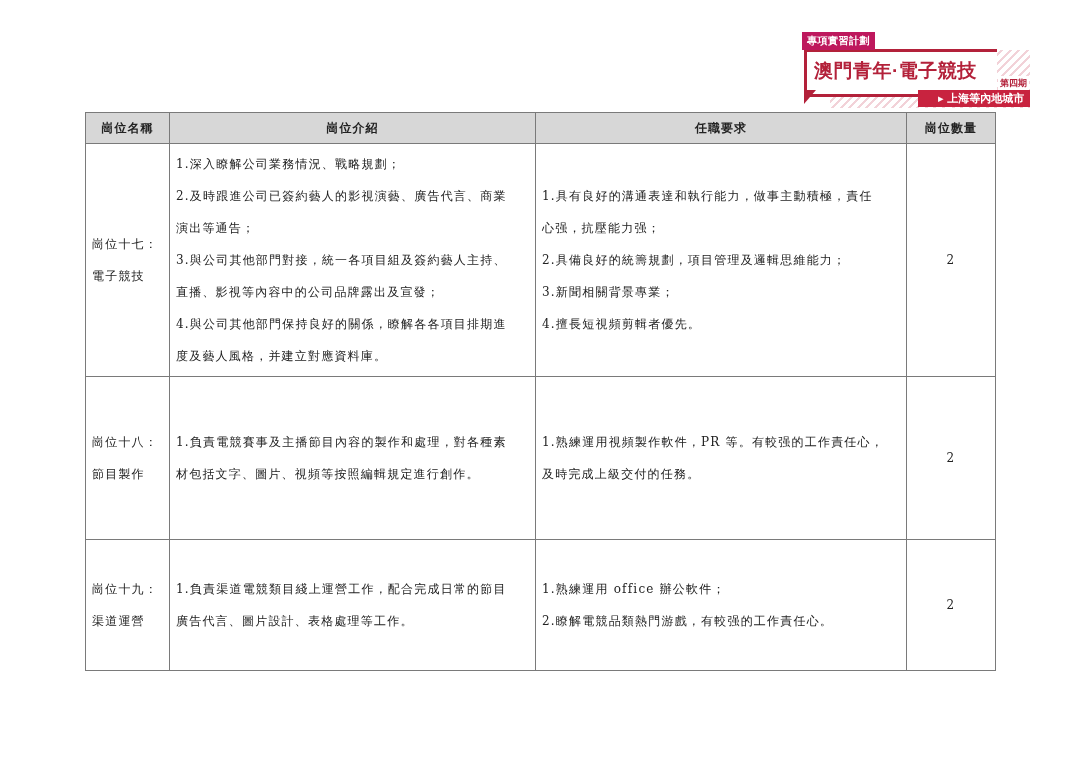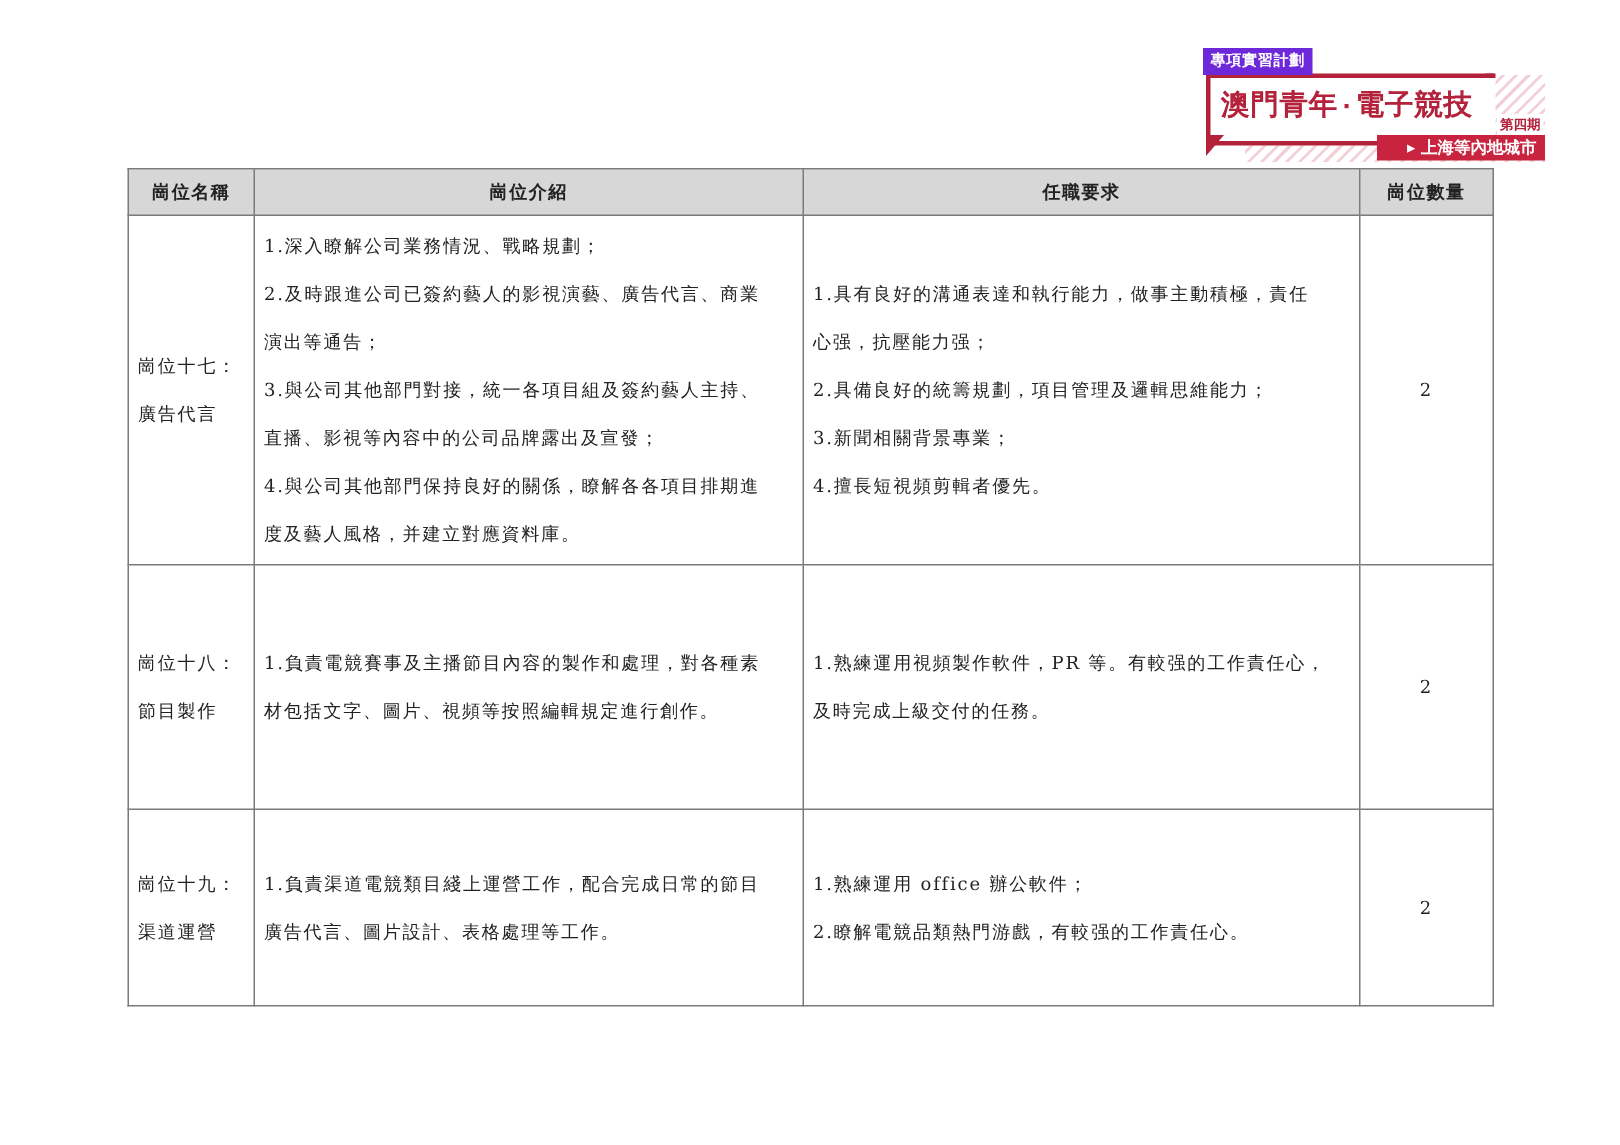--- a/index.html
+++ b/index.html
@@ -2,33 +2,33 @@
 <html><head>
 <meta charset="utf-8">
 <style>
   html, body { margin: 0; padding: 0; background: #ffffff; }
   body { width: 1080px; height: 763px; position: relative; overflow: hidden;
          font-family: "DejaVu Serif", "Liberation Serif", serif; color: #222; }
 
   
   .logo { position: absolute; left: 800px; top: 32px; width: 235px; height: 78px; }
   .logo .tag { position: absolute; left: 2px; top: 0; height: 18px; padding: 0 5px;
-               background: #6d28d9; color: #fff; font-family: "DejaVu Sans", sans-serif;
+               background: #be185d; color: #fff; font-family: "DejaVu Sans", sans-serif;
                font-size: 10px; font-weight: bold; line-height: 18px; letter-spacing: 0.5px; }
   .logo .frame { position: absolute; left: 4px; top: 17px; width: 190px; height: 42px;
                  border: 3px solid #b3213a; border-right: none; background: #fff; }
   .logo .frame-top { position: absolute; left: 190px; top: 17px; width: 6px; height: 3px; background:#b3213a; }
   .logo .tail { position: absolute; left: 4px; top: 58px; width: 0; height: 0;
                 border-left: 12px solid #b3213a; border-bottom: 14px solid transparent; }
   .logo .stripes { position: absolute; left: 150px; top: 18px; width: 80px; height: 58px;
                    background: repeating-linear-gradient(135deg, #f2d2d8 0 2px, #fff 2px 6px); z-index: 0; }
   .logo .stripes2 { position: absolute; left: 30px; top: 60px; width: 120px; height: 16px;
                    background: repeating-linear-gradient(135deg, #f2d2d8 0 2px, #fff 2px 6px); }
   .logo .main { position: absolute; left: 14px; top: 26px; z-index: 2;
-                font-family: Liberation Mono, monospace; font-weight: bold; font-size: 19px;
+                font-family: Liberation Sans, sans-serif; font-weight: bold; font-size: 19px;
                 color: #b3213a; letter-spacing: 0.5px; line-height: 26px; background:#fff; padding-right:4px;text-align:center; }
   .logo .phase { position: absolute; left: 198px; top: 44px; z-index: 2; background: #fff;
                  font-family: Liberation Serif, serif; font-weight: bold; font-size: 9px;
                  color: #b3213a; line-height: 12px; padding: 1px 2px; }
   .logo .sub { position: absolute; left: 118px; top: 58px; z-index: 3; width: 112px; height: 17px;
                background: #c8233f; color: #fff; font-family: "DejaVu Sans", sans-serif;
                font-weight: bold; font-size: 11px; line-height: 17px; text-align: left; padding-left: 20px; box-sizing: border-box; }
 
   
   table.jobs { position: absolute; left: 85px; top: 112px; border-collapse: collapse;
@@ -72,21 +72,21 @@
       <th>崗位名稱</th>
       <th>崗位介紹</th>
       <th>任職要求</th>
       <th>崗位數量</th>
     </tr>
   </thead>
   <tbody>
     <tr class="row1">
       <td class="name">
         <span class="line">崗位十七：</span>
-        <span class="line">廣告代言</span>
+        <span class="line">電子競技</span>
       </td>
       <td class="intro">
         <span class="line">1.深入瞭解公司業務情況、戰略規劃；</span>
         <span class="line">2.及時跟進公司已簽約藝人的影視演藝、廣告代言、商業</span>
         <span class="line">演出等通告；</span>
         <span class="line">3.與公司其他部門對接，統一各項目組及簽約藝人主持、</span>
         <span class="line">直播、影視等內容中的公司品牌露出及宣發；</span>
         <span class="line">4.與公司其他部門保持良好的關係，瞭解各各項目排期進</span>
         <span class="line">度及藝人風格，并建立對應資料庫。</span>
       </td>

